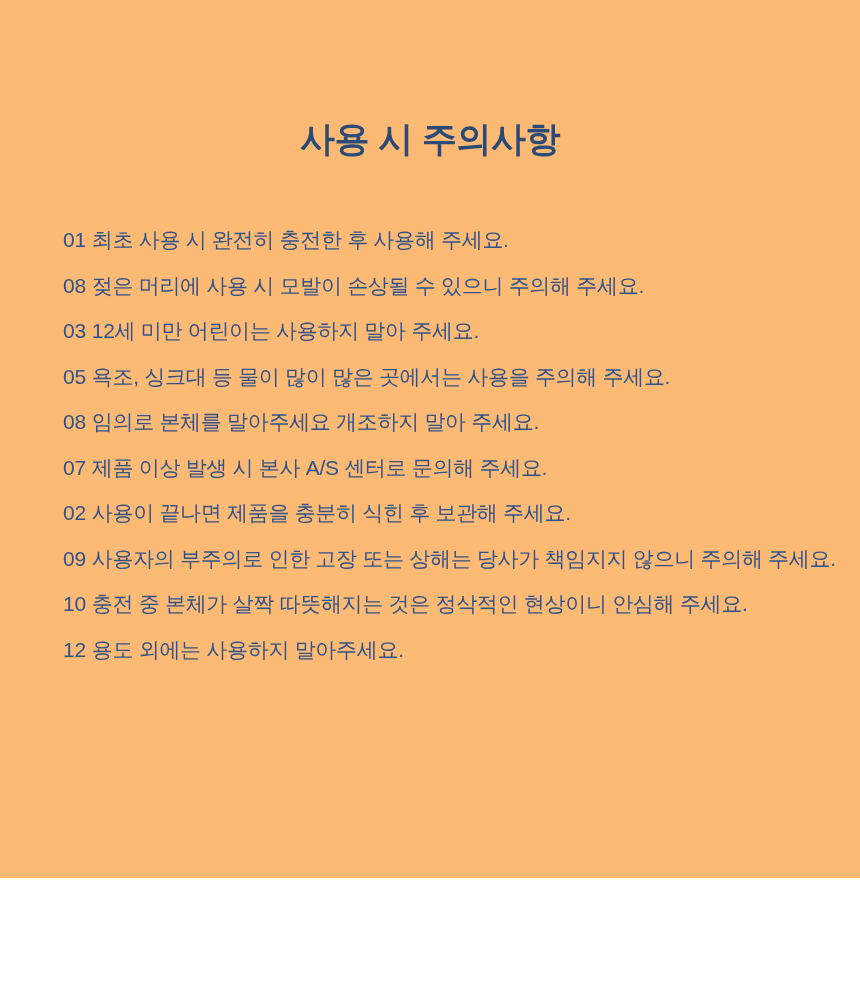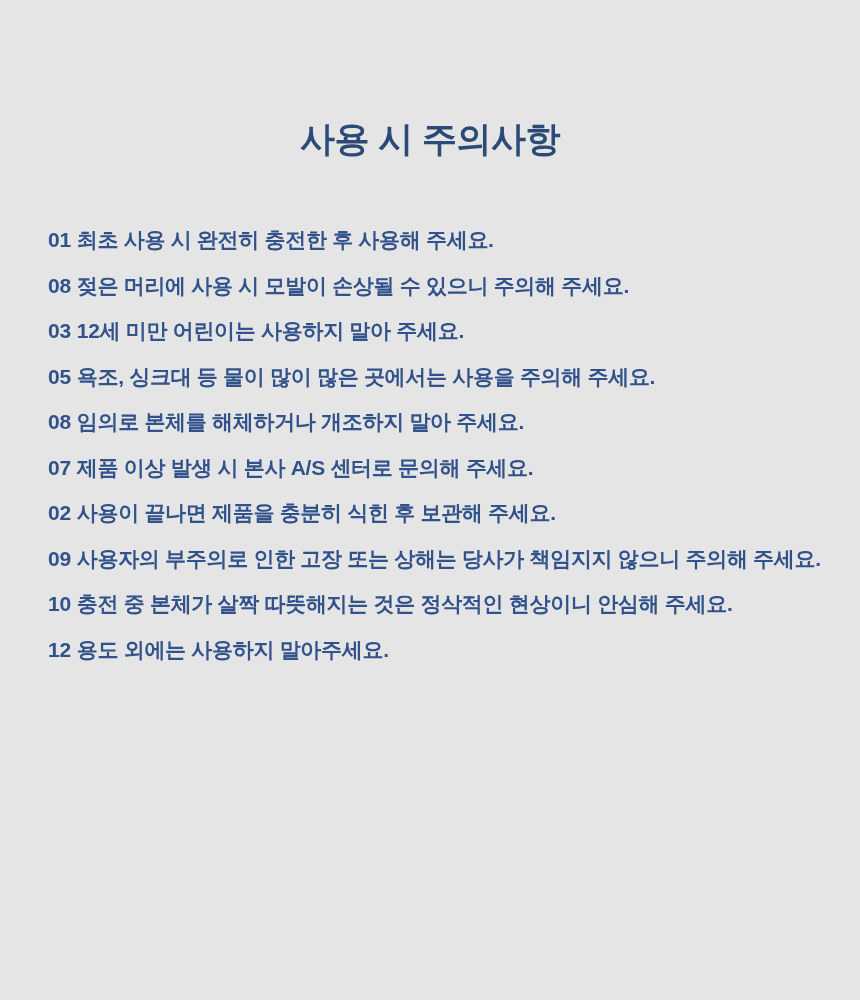--- a/index.html
+++ b/index.html
@@ -3,22 +3,22 @@
 <meta charset="utf-8">
 <style>
   html, body {
     margin: 0;
     padding: 0;
     font-family: "Liberation Sans", "DejaVu Sans", sans-serif;
   }
   .page {
     position: relative;
     width: 860px;
-    height: 1000px;
-    background: #e5e5e5;
+    height: 878px;
+    background: #fdba74;
     overflow: hidden;
     box-sizing: border-box;
   }
   .page-title {
     margin: 0;
     padding-top: 116px;
     text-align: center;
     font-size: 35px;
     font-weight: 700;
     letter-spacing: -0.5px;
@@ -26,41 +26,42 @@
   }
   .caution-list {
     list-style: none;
     margin: 0;
     padding: 66px 30px 0 48px;
   }
   .caution-item {
     font-size: 21px;
     line-height: 21px;
     margin-bottom: 24.5px;
-    font-weight: 700;
+    font-weight: 400;
     letter-spacing: -0.3px;
     color: #31528a;
     white-space: nowrap;
+    margin-left: 15px;
   }
   .caution-item .num {
     margin-right: 6px;
   }
 </style>
 </head>
 <body>
 
 <div class="page">
   <h1 class="page-title">사용 시 주의사항</h1>
 
   <ul class="caution-list">
 
   <li class="caution-item"><span class="num">01</span><span class="txt">최초 사용 시 완전히 충전한 후 사용해 주세요.</span></li>
       <li class="caution-item"><span class="num">08</span><span class="txt">젖은 머리에 사용 시 모발이 손상될 수 있으니 주의해 주세요.</span></li>
       <li class="caution-item"><span class="num">03</span><span class="txt">12세 미만 어린이는 사용하지 말아 주세요.</span></li>
       <li class="caution-item"><span class="num">05</span><span class="txt">욕조, 싱크대 등 물이 많이 많은 곳에서는 사용을 주의해 주세요.</span></li>
-      <li class="caution-item"><span class="num">08</span><span class="txt">임의로 본체를 해체하거나 개조하지 말아 주세요.</span></li>
+      <li class="caution-item"><span class="num">08</span><span class="txt">임의로 본체를 말아주세요 개조하지 말아 주세요.</span></li>
       <li class="caution-item"><span class="num">07</span><span class="txt">제품 이상 발생 시 본사 A/S 센터로 문의해 주세요.</span></li>
       <li class="caution-item"><span class="num">02</span><span class="txt">사용이 끝나면 제품을 충분히 식힌 후 보관해 주세요.</span></li>
       <li class="caution-item"><span class="num">09</span><span class="txt">사용자의 부주의로 인한 고장 또는 상해는 당사가 책임지지 않으니 주의해 주세요.</span></li>
       <li class="caution-item"><span class="num">10</span><span class="txt">충전 중 본체가 살짝 따뜻해지는 것은 정삭적인 현상이니 안심해 주세요.</span></li>
       <li class="caution-item"><span class="num">12</span><span class="txt">용도 외에는 사용하지 말아주세요.</span></li>
     </ul>
 </div>
 
 </body></html>

